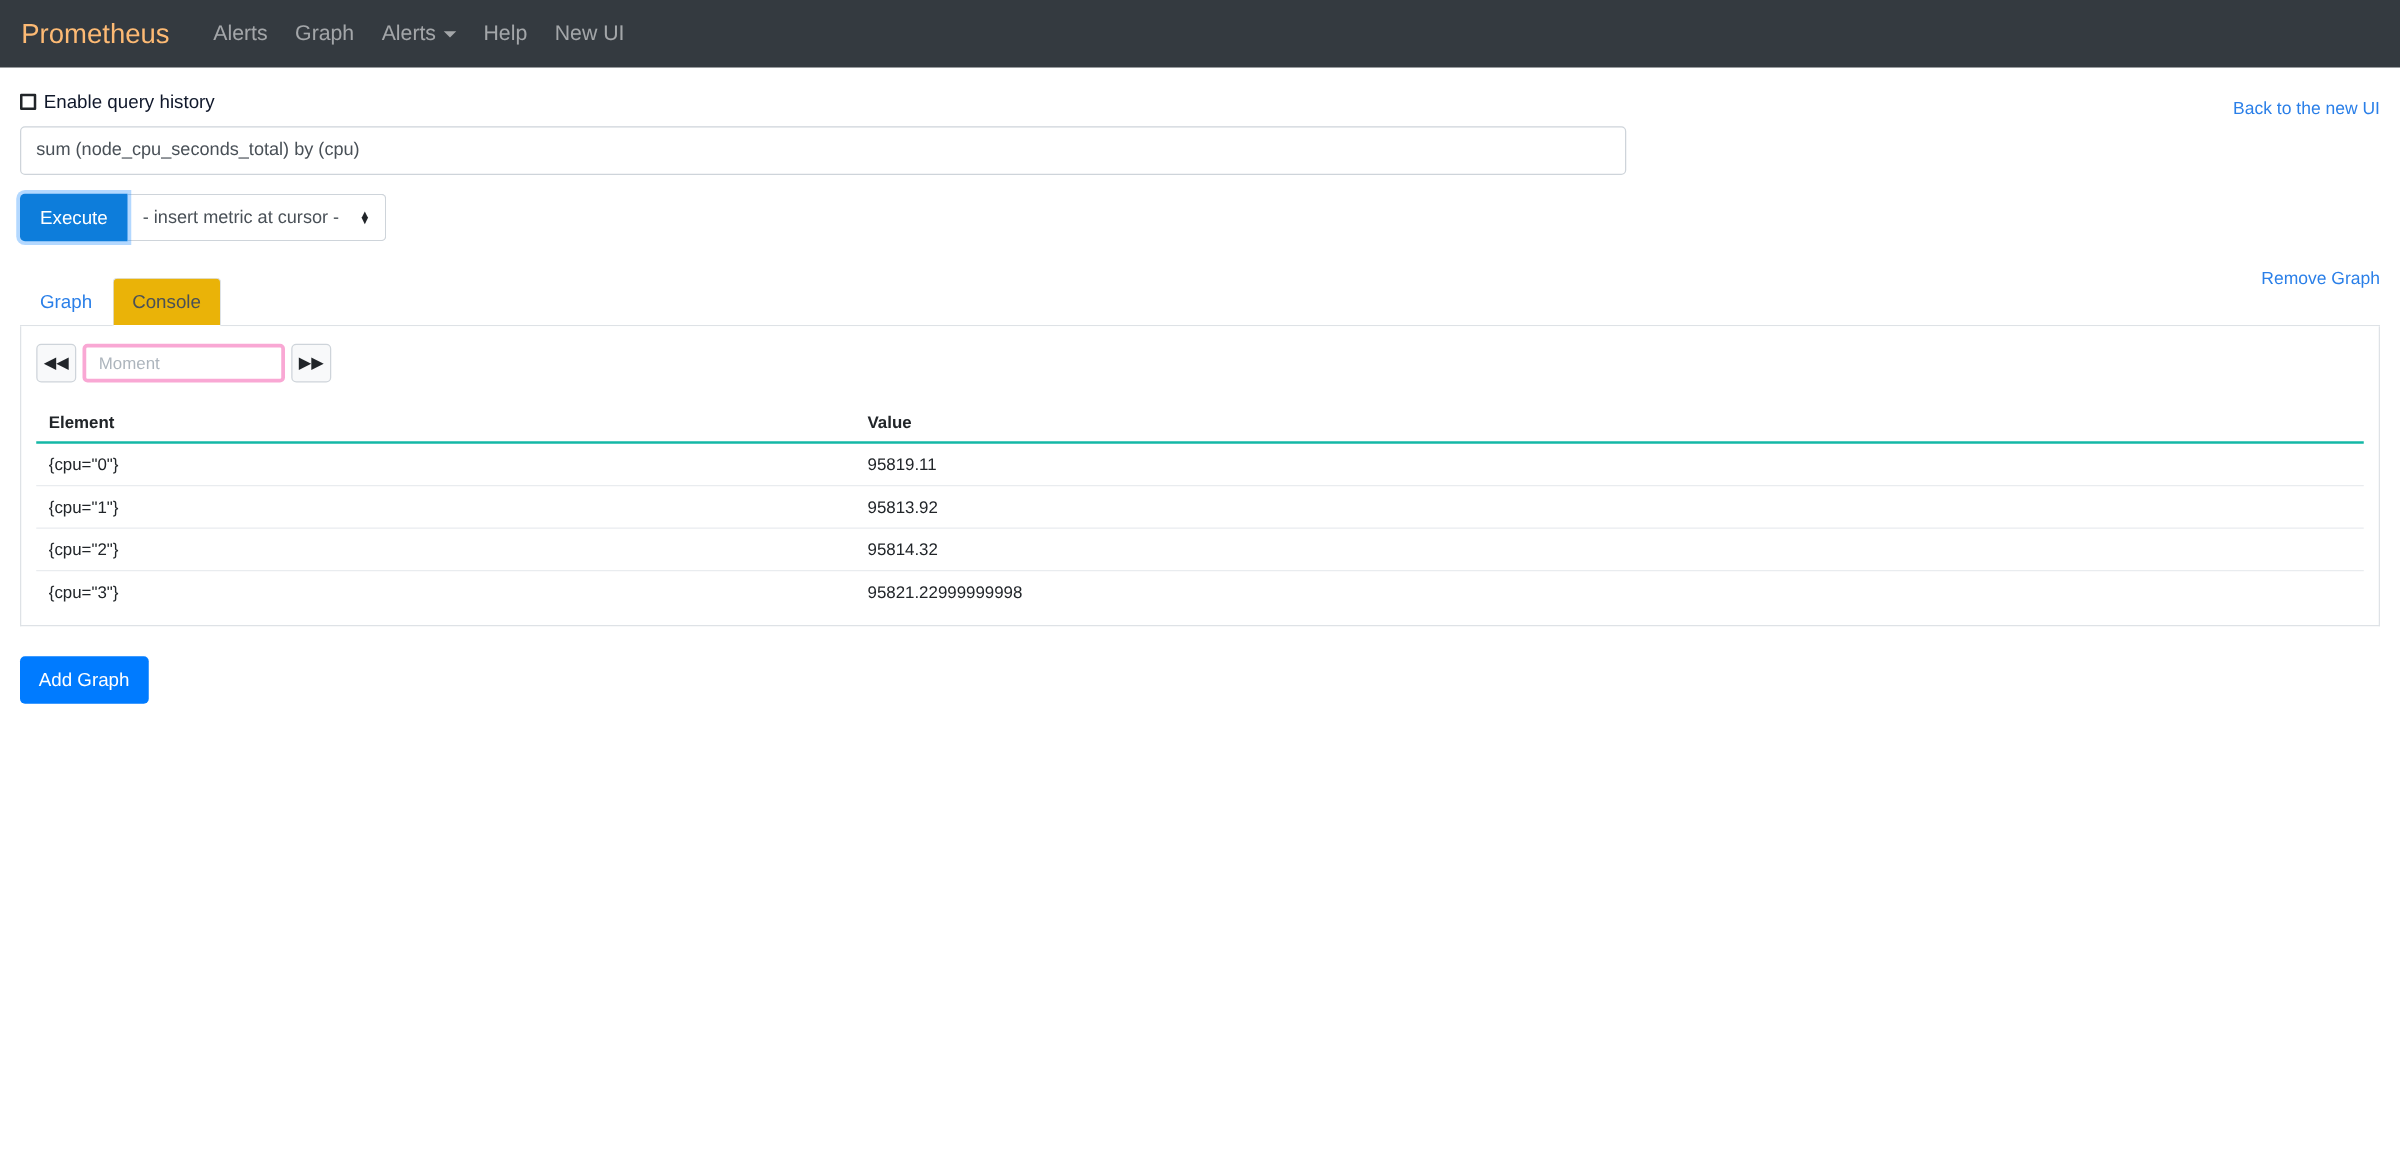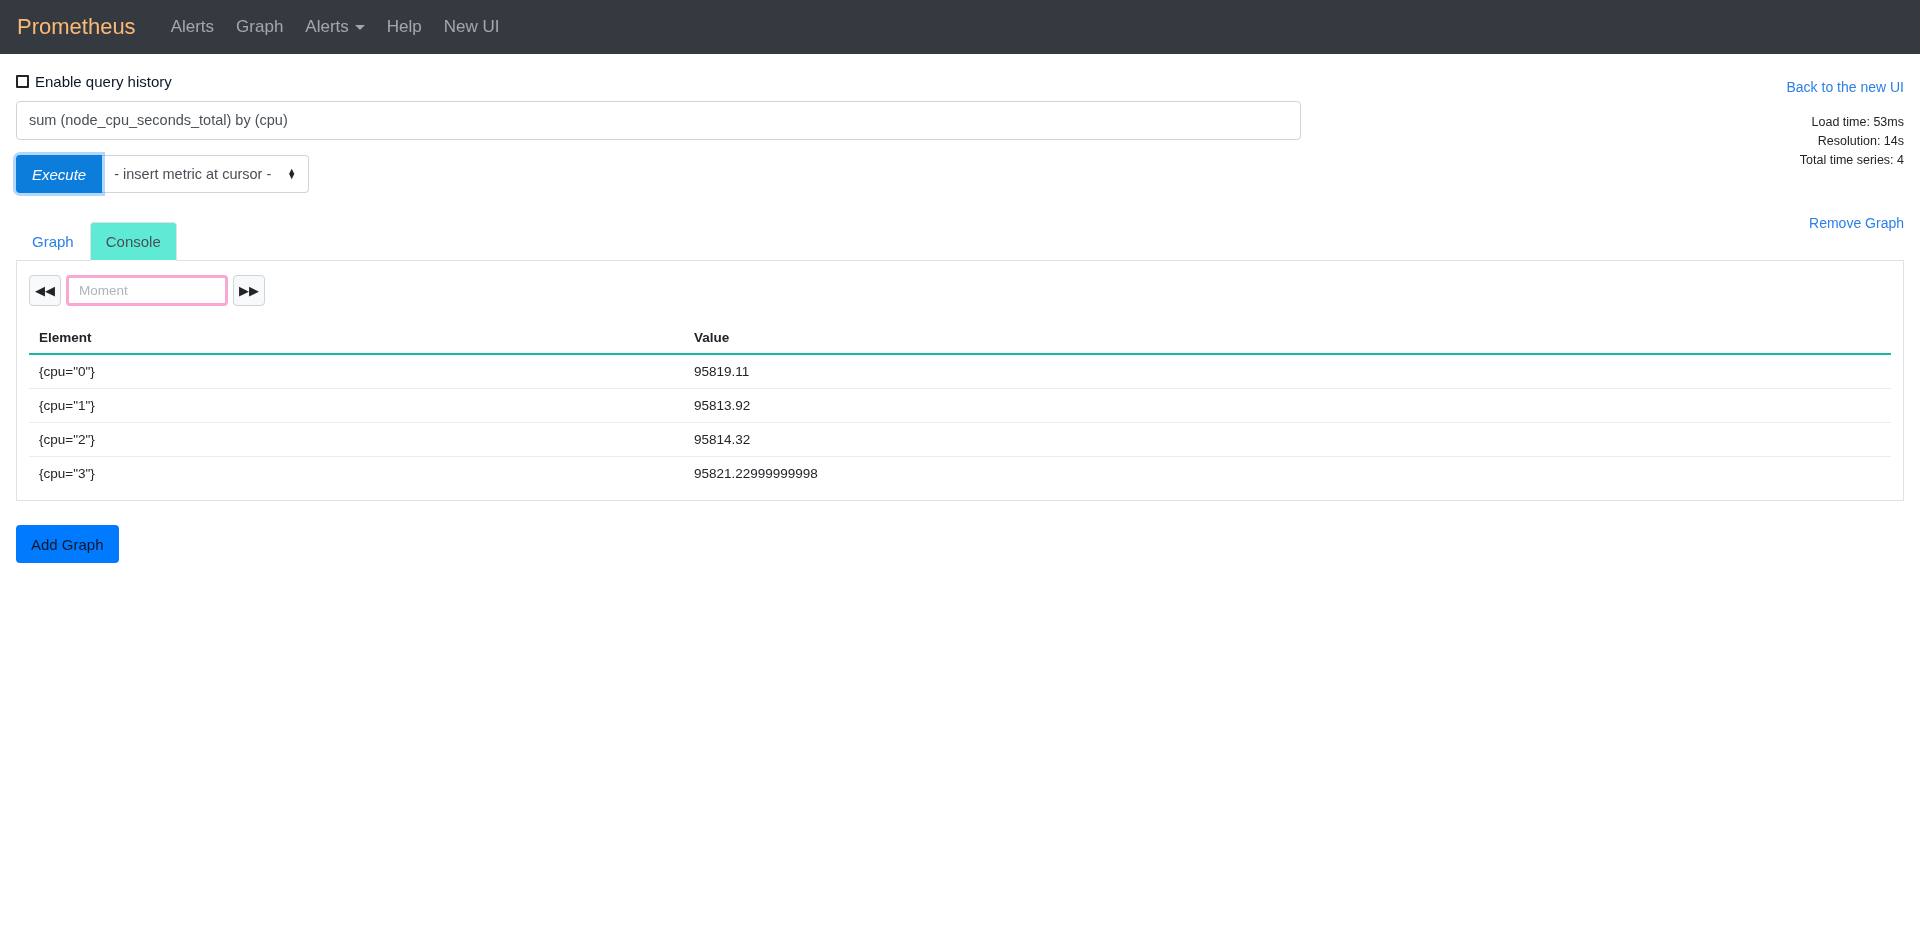--- a/index.html
+++ b/index.html
@@ -131,21 +131,20 @@
     border: none;
     border-radius: 4px 0 0 4px;
     font-size: 15px;
     padding: 9px 16px;
     height: 38px;
     cursor: pointer;
     font-family: "Liberation Sans", sans-serif;
     box-shadow: 0 0 0 3px rgba(38,143,255,0.35);
     position: relative;
     z-index: 2;
-    font-style: italic;
   }
   .metric-select {
     height: 38px;
     min-width: 182px;
     border: 1px solid #ced4da;
     border-left: none;
     border-radius: 0 4px 4px 0;
     background: #ffffff;
     color: #495057;
     font-size: 14.5px;
@@ -182,21 +181,21 @@
     cursor: pointer;
     color: #2a7fe8;
     border: 1px solid transparent;
     border-radius: 4px 4px 0 0;
     background: transparent;
     line-height: 19px;
     margin-bottom: -1px;
   }
   .tab.active {
     color: #495057;
-    background: #5eead4;
+    background: #eab308;
     border-color: #dee2e6 #dee2e6 #ffffff;
     cursor: default;
   }
 
   
   .console-panel {
     width: 1888px;
     border: 1px solid #dee2e6;
     border-top: none;
     padding: 14px 12px 10px 12px;
@@ -276,21 +275,21 @@
     width: 1888px;
     margin-top: 0;
     position: absolute;
     right: 16px;
     top: 160px;
   }
 
   .add-graph-wrap { margin-top: 24px; }
   .btn-add-graph {
     background: #007bff;
-    color: #0f172a;
+    color: #ffffff;
     border: none;
     border-radius: 4px;
     font-size: 15px;
     padding: 9px 15px;
     height: 38px;
     cursor: pointer;
     font-family: "Liberation Sans", sans-serif;
   }
 </style>
 </head>
@@ -339,25 +338,20 @@
             <span>▲</span>
               <span>▼</span>
           </span>
         </div>
       </div>
 
     </div>
 
     <div class="right-col">
       <a class="link-blue">Back to the new UI</a>
-      <div class="meta-stats">
-        <div>Load time: 53ms</div>
-        <div>Resolution: 14s</div>
-        <div>Total time series: 4</div>
-      </div>
     </div>
 
   </div>
 
   <div class="remove-graph-wrap">
     <a class="link-blue">Remove Graph</a>
   </div>
 
   <div class="tabs">
     <div class="tab">Graph</div>

